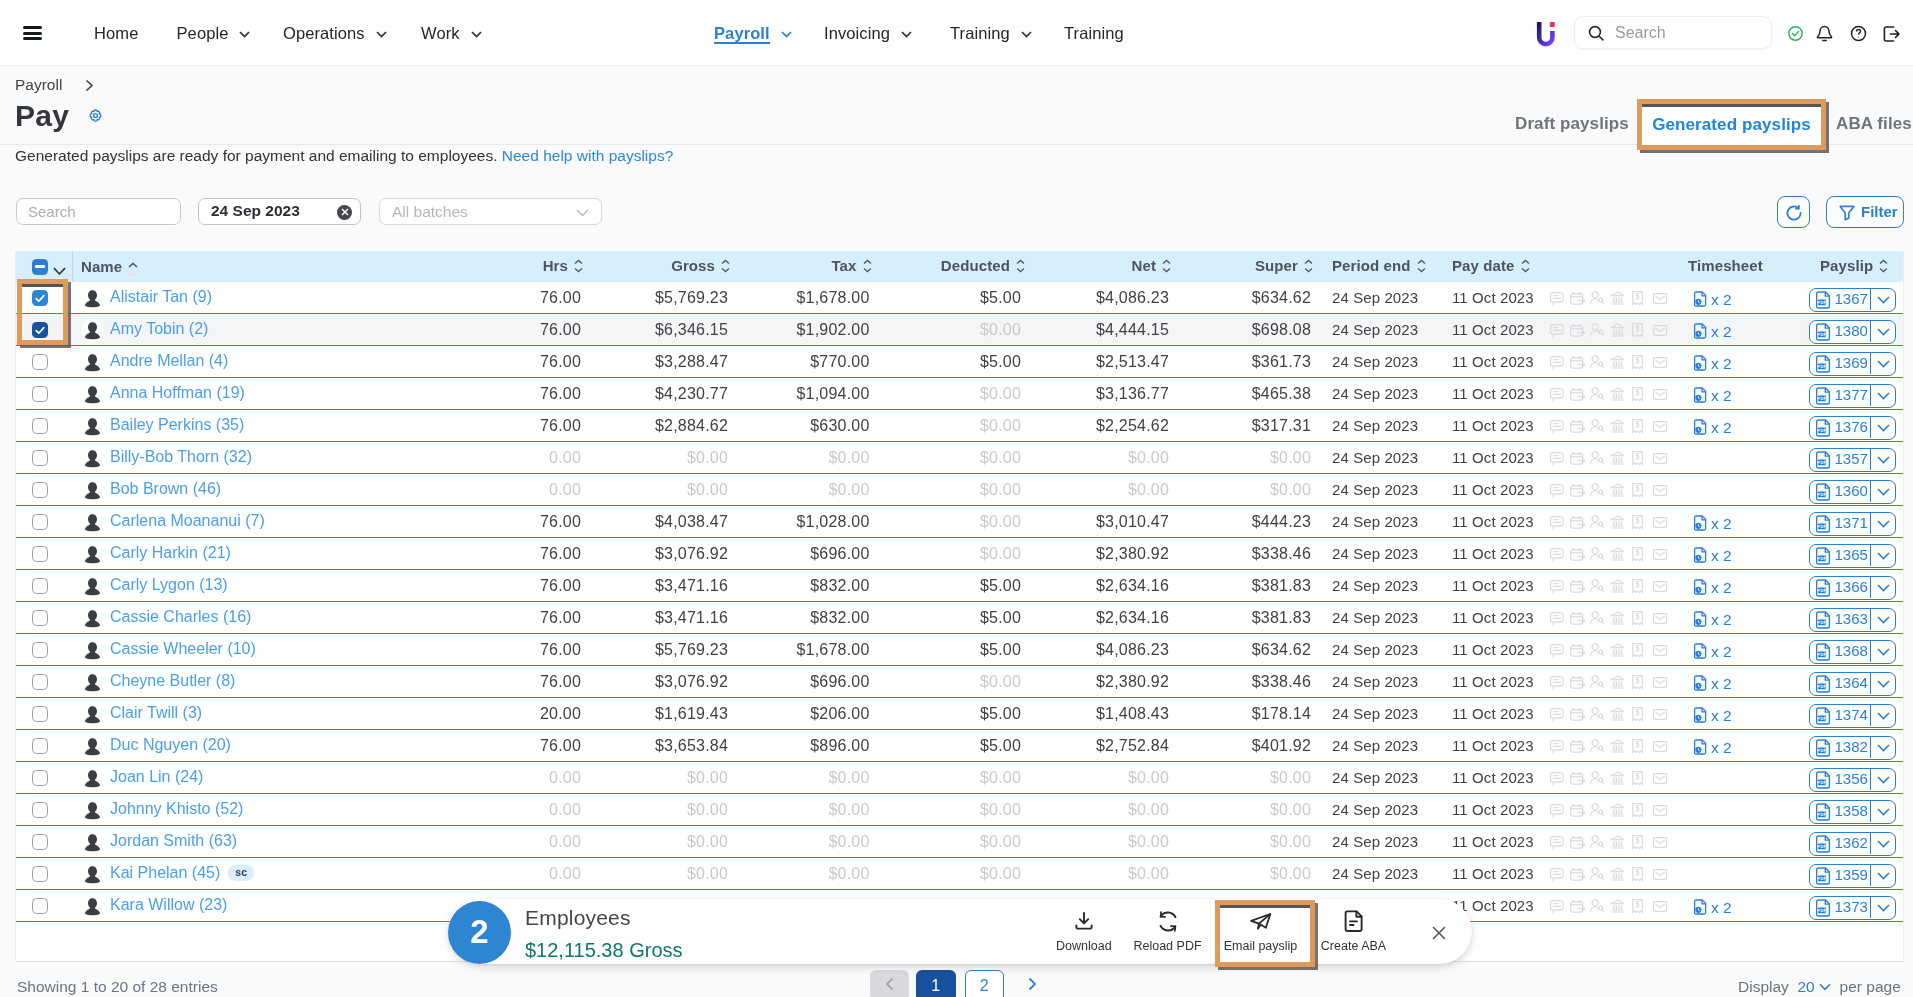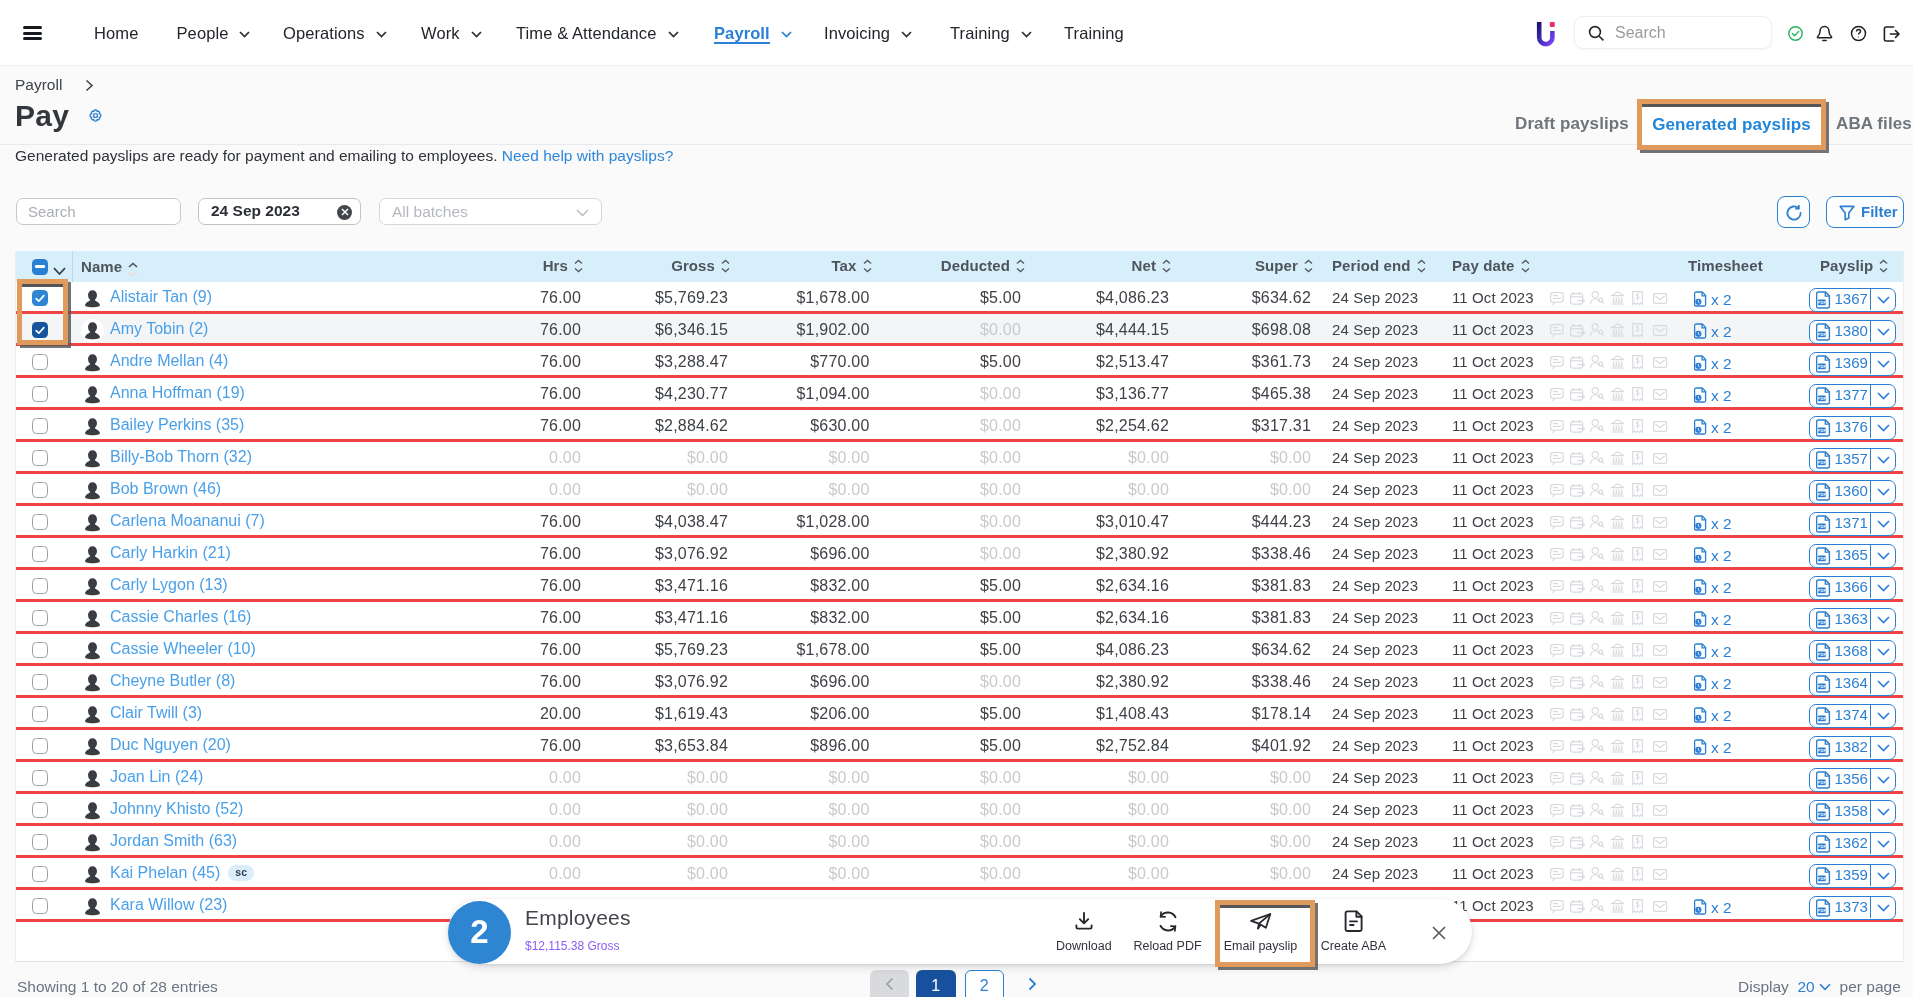--- a/index.html
+++ b/index.html
@@ -57,21 +57,21 @@
   border-bottom:1px solid #dfe0e2; }
 .thead { position:absolute; left:0; top:0; width:1889px; height:31px; background:#d7effb; }
 .hcell { position:absolute; top:6px; font-size:15px; font-weight:700; color:#4e545b; white-space:nowrap; letter-spacing:0.1px; }
 .hcell .sic { position:relative; margin-left:6px; top:2px; }
 .hsep { position:absolute; left:57px; top:0; width:1px; height:31px; background:#c2d7e0; }
 .cbx { position:absolute; left:17px; width:16px; height:16px; border-radius:4.5px; }
 .thead .cbx { top:7.5px; }
 .cbind { background:#2b7fd2; }
 .cbind svg { position:absolute; left:3px; top:6.5px; }
 .hchev { position:absolute; left:38px; top:11px; }
-.row { position:absolute; left:0; width:1889px; height:32px; border-bottom:3px solid #ef4444; background:#fff; }
+.row { position:absolute; left:0; width:1889px; height:32px; border-bottom:1px solid #ef4444; background:#fff; }
 .rowsel { background:#f4f5f6; }
 .row .cbx { top:8px; }
 .cbon1 { background:#2e86d3; }
 .cbon1 svg, .cbon2 svg { position:absolute; left:3px; top:3.5px; }
 .cbon2 { background:#15549c; }
 .cboff { background:#fff; border:1.5px solid #9ba2a9; }
 .avatar { position:absolute; left:66px; top:4.5px; }
 .nm { position:absolute; left:95px; top:6px; font-size:16px; color:#4aa0e8; white-space:nowrap; }
 .scbadge { display:inline-block; margin-left:8px; background:#d9edfa; color:#2d3e4e; font-size:10.5px;
   font-weight:700; border-radius:8px; padding:1.5px 7px 2.5px; position:relative; top:-2px; }
@@ -91,21 +91,21 @@
 .pbn { position:absolute; left:25px; top:1px; font-size:15px; color:#2b7fd2; }
 .pbr { position:absolute; right:0; top:0; width:25px; height:21px; border-left:1.3px solid #2b7fd2; }
 .pbr svg { position:absolute; left:6px; top:6.5px; }
 
 
 .toolbar { position:absolute; left:448px; top:899px; width:1024px; height:65px; background:#fff;
   border-radius:33px; box-shadow:0 3px 9px rgba(90,90,100,0.2), 0 1px 3px rgba(90,90,100,0.12); z-index:40; }
 .tcircle { position:absolute; left:0px; top:1.5px; width:63px; height:63px; border-radius:50%;
   background:#2e86d2; color:#fff; font-size:33px; font-weight:700; text-align:center; line-height:61px; }
 .temp { position:absolute; left:77px; top:7px; font-size:21px; color:#42464c; letter-spacing:0.2px; }
-.tgross { position:absolute; left:77px; top:40px; font-size:12px; color:#8b5cf6; }
+.tgross { position:absolute; left:77px; top:40px; font-size:20px; color:#0f766e; }
 .tool { position:absolute; top:0; }
 .ticon { position:absolute; left:0; top:11px; transform:translateX(-50%); }
 .tlabel { position:absolute; left:0; top:40px; transform:translateX(-50%); font-size:12.5px; color:#30343a; white-space:nowrap; }
 
 
 .annot { position:absolute; border:5px solid #e09a5b; box-shadow:3px 3px 0 rgba(86,86,88,0.82); z-index:50; }
 .annot::before { content:''; position:absolute; left:0; right:0; top:0; height:2.5px; background:#56565a; }
 
 
 .showing { position:absolute; left:17px; top:978px; font-size:15.5px; color:#6b7480; }
@@ -124,23 +124,20 @@
       <div></div>
     </div>
   <div class="navit" style="left:94px"><span class="lbl">Home</span></div>
 <div class="navit" style="left:176.5px"><span class="lbl">People</span><svg class="navch" width="11" height="7" viewBox="0 0 11 7" fill="none">
         <path d="M1 1 L5.5 5.6 L10 1" stroke="#2c3036" stroke-width="1.7"></path>
       </svg></div>
 <div class="navit" style="left:283px"><span class="lbl">Operations</span><svg class="navch" width="11" height="7" viewBox="0 0 11 7" fill="none">
         <path d="M1 1 L5.5 5.6 L10 1" stroke="#2c3036" stroke-width="1.7"></path>
       </svg></div>
 <div class="navit" style="left:421px"><span class="lbl">Work</span><svg class="navch" width="11" height="7" viewBox="0 0 11 7" fill="none">
-        <path d="M1 1 L5.5 5.6 L10 1" stroke="#2c3036" stroke-width="1.7"></path>
-      </svg></div>
-<div class="navit" style="left:516px"><span class="lbl">Time &amp; Attendance</span><svg class="navch" width="11" height="7" viewBox="0 0 11 7" fill="none">
         <path d="M1 1 L5.5 5.6 L10 1" stroke="#2c3036" stroke-width="1.7"></path>
       </svg></div>
 <div class="navit navact" style="left:714px"><span class="lbl">Payroll</span><svg class="navch" width="11" height="7" viewBox="0 0 11 7" fill="none">
         <path d="M1 1 L5.5 5.6 L10 1" stroke="#2b7fd6" stroke-width="1.7"></path>
       </svg></div>
 <div class="navit" style="left:824px"><span class="lbl">Invoicing</span><svg class="navch" width="11" height="7" viewBox="0 0 11 7" fill="none">
         <path d="M1 1 L5.5 5.6 L10 1" stroke="#2c3036" stroke-width="1.7"></path>
       </svg></div>
 <div class="navit" style="left:950px"><span class="lbl">Training</span><svg class="navch" width="11" height="7" viewBox="0 0 11 7" fill="none">
         <path d="M1 1 L5.5 5.6 L10 1" stroke="#2c3036" stroke-width="1.7"></path>

